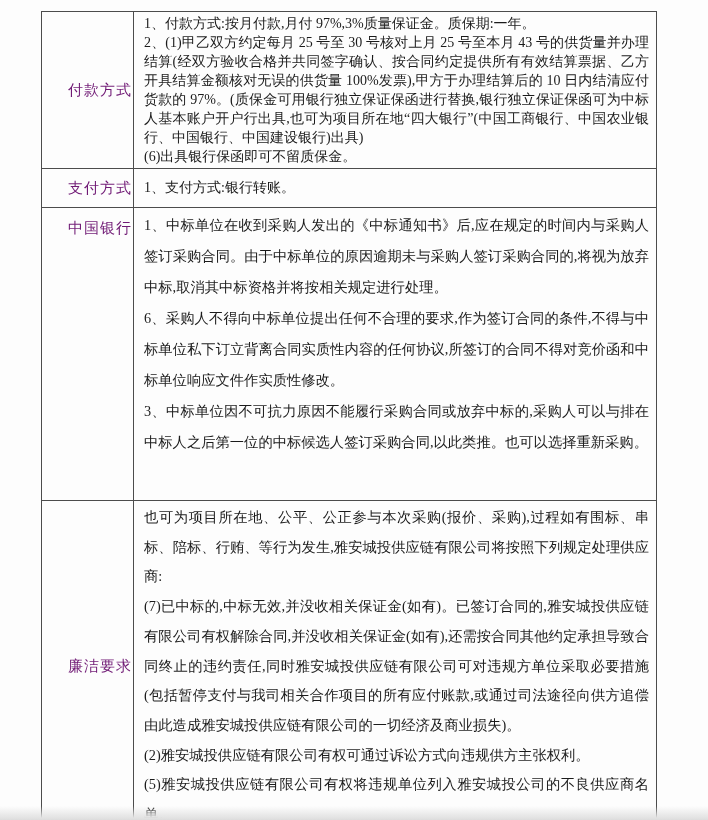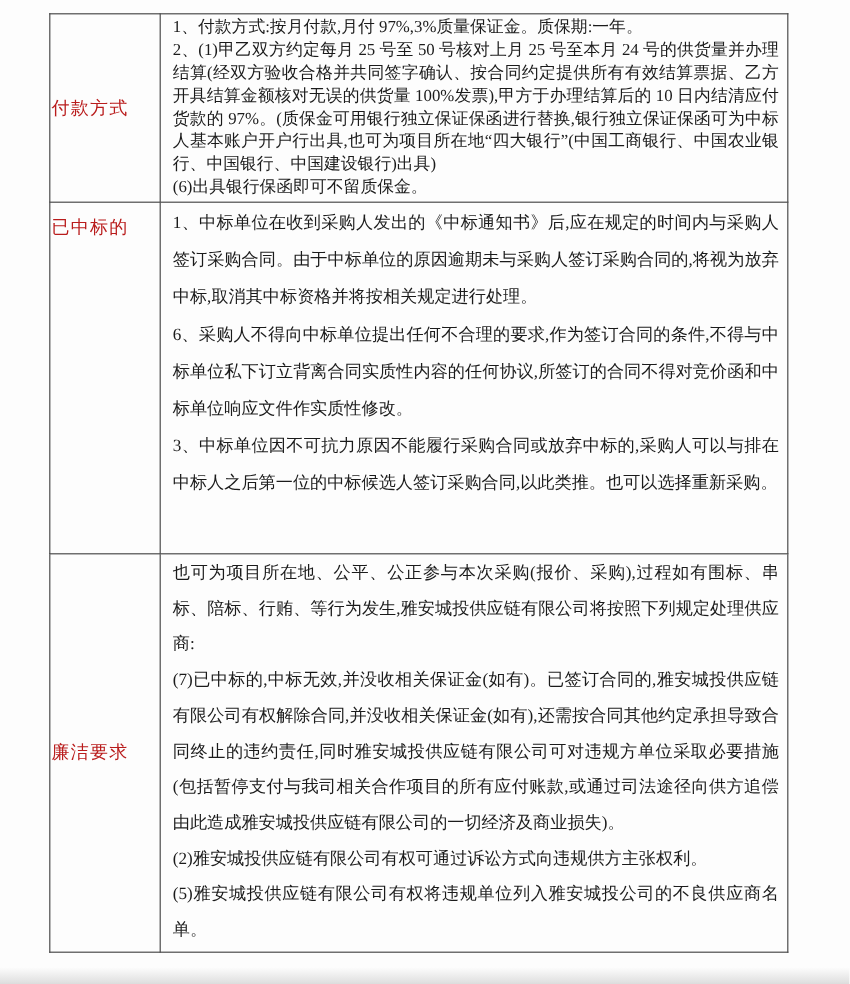--- a/index.html
+++ b/index.html
@@ -28,25 +28,25 @@
   }
   .doc-table td {
     border: 1px solid #4c4c4c;
     vertical-align: top;
     background: #fdfdfd;
   }
   .doc-table col.c-label { width: 92px; }
   .doc-table col.c-content { width: 523px; }
 
   td.label-cell {
-    text-align: left;
+    text-align: right;
     vertical-align: middle;
     font-size: 15px;
     letter-spacing: 1px;
-    color: #b91c1c;
+    color: #701a75;
     white-space: nowrap;
   }
   td.content-cell {
     padding: 2px 7px 2px 10px;
     text-align: justify;
     margin-top: 37px;
   }
   td.content-cell p { margin: 0; }
 
   
@@ -84,26 +84,32 @@
   <table class="doc-table">
     <colgroup>
       <col class="c-label">
       <col class="c-content">
     </colgroup>
     <tbody id="table-body">
         <tr class="row-0">
           <td class="label-cell">付款方式</td>
           <td class="content-cell">
             <p>1、付款方式:按月付款,月付 97%,3%质量保证金。质保期:一年。</p>
-            <p>2、(1)甲乙双方约定每月 25 号至 50 号核对上月 25 号至本月 24 号的供货量并办理结算(经双方验收合格并共同签字确认、按合同约定提供所有有效结算票据、乙方开具结算金额核对无误的供货量 100%发票),甲方于办理结算后的 10 日内结清应付货款的 97%。(质保金可用银行独立保证保函进行替换,银行独立保证保函可为中标人基本账户开户行出具,也可为项目所在地“四大银行”(中国工商银行、中国农业银行、中国银行、中国建设银行)出具)</p>
+            <p>2、(1)甲乙双方约定每月 25 号至 30 号核对上月 25 号至本月 43 号的供货量并办理结算(经双方验收合格并共同签字确认、按合同约定提供所有有效结算票据、乙方开具结算金额核对无误的供货量 100%发票),甲方于办理结算后的 10 日内结清应付货款的 97%。(质保金可用银行独立保证保函进行替换,银行独立保证保函可为中标人基本账户开户行出具,也可为项目所在地“四大银行”(中国工商银行、中国农业银行、中国银行、中国建设银行)出具)</p>
             <p>(6)出具银行保函即可不留质保金。</p>
           </td>
         </tr>
+        <tr class="row-1">
+          <td class="label-cell">支付方式</td>
+          <td class="content-cell">
+            <p>1、支付方式:银行转账。</p>
+          </td>
+        </tr>
         <tr class="row-2">
-          <td class="label-cell">已中标的</td>
+          <td class="label-cell">中国银行</td>
           <td class="content-cell">
             <p>1、中标单位在收到采购人发出的《中标通知书》后,应在规定的时间内与采购人签订采购合同。由于中标单位的原因逾期未与采购人签订采购合同的,将视为放弃中标,取消其中标资格并将按相关规定进行处理。</p>
             <p>6、采购人不得向中标单位提出任何不合理的要求,作为签订合同的条件,不得与中标单位私下订立背离合同实质性内容的任何协议,所签订的合同不得对竞价函和中标单位响应文件作实质性修改。</p>
             <p>3、中标单位因不可抗力原因不能履行采购合同或放弃中标的,采购人可以与排在中标人之后第一位的中标候选人签订采购合同,以此类推。也可以选择重新采购。</p>
           </td>
         </tr>
         <tr class="row-3">
           <td class="label-cell">廉洁要求</td>
           <td class="content-cell">
             <p>也可为项目所在地、公平、公正参与本次采购(报价、采购),过程如有围标、串标、陪标、行贿、等行为发生,雅安城投供应链有限公司将按照下列规定处理供应商:</p>

